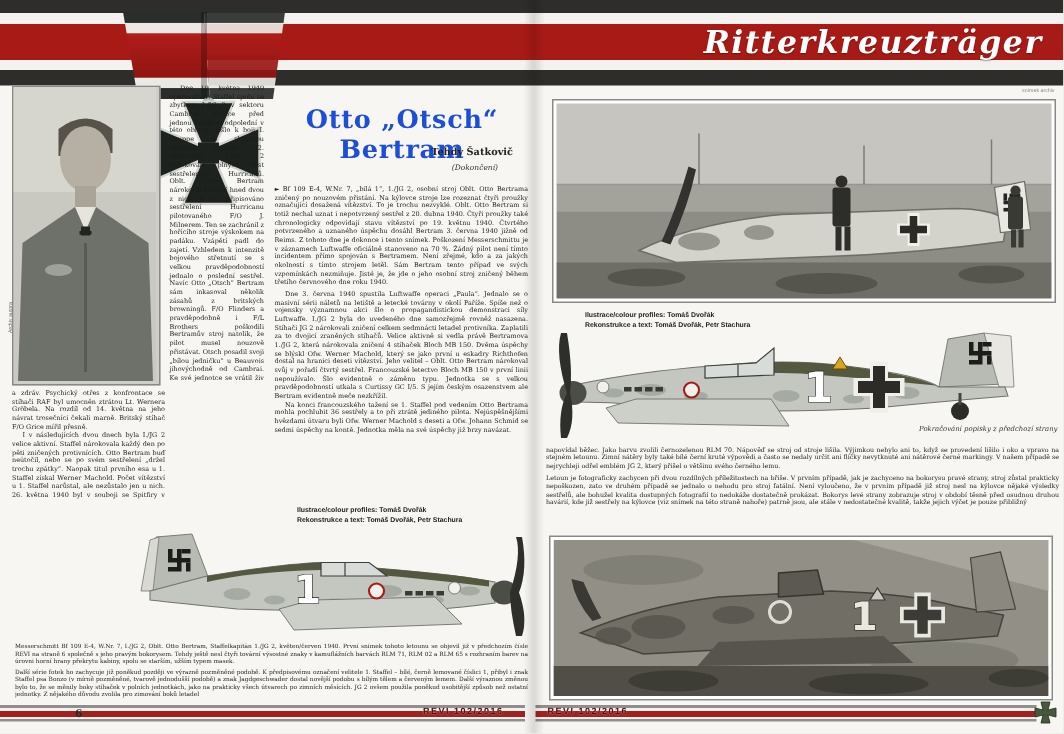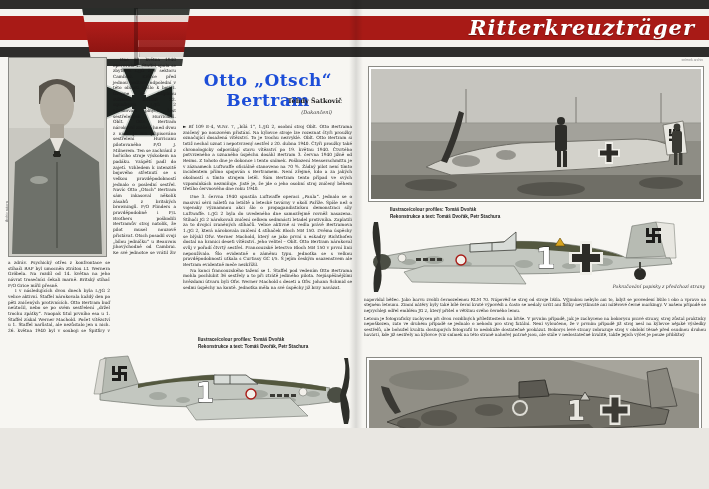--- a/index.html
+++ b/index.html
@@ -1,16 +1,16 @@
 <!DOCTYPE html>
 <html><head>
 <meta charset="utf-8">
 <style>
   html,body{margin:0;padding:0;background:#e9e7e2;}
-  .spread{position:relative;width:709px;height:428px;background:#f7f6f2;overflow:hidden;
+  .spread{position:relative;width:709px;height:489px;background:#f7f6f2;overflow:hidden;
           font-family:"DejaVu Serif",serif;color:#1c1c1c;}
   
   .banner{position:absolute;left:0;top:0;width:709px;height:57px;
     background:linear-gradient(to bottom,
       #2e2d2b 0 9px,#f4f2ee 9px 16px,#a81a16 16px 40px,#f4f2ee 40px 47px,#2e2d2b 47px 57px);}
   .banner-title{position:absolute;right:14px;top:15px;font:italic bold 21px "DejaVu Serif",serif;
     color:#fff;letter-spacing:1px;text-shadow:0 1px 1px rgba(0,0,0,.35);}
   
   .art-title{position:absolute;left:182px;top:70px;width:172px;text-align:center;
     font:bold 17px "DejaVu Serif",serif;color:#1d4ed8;letter-spacing:.5px;}

